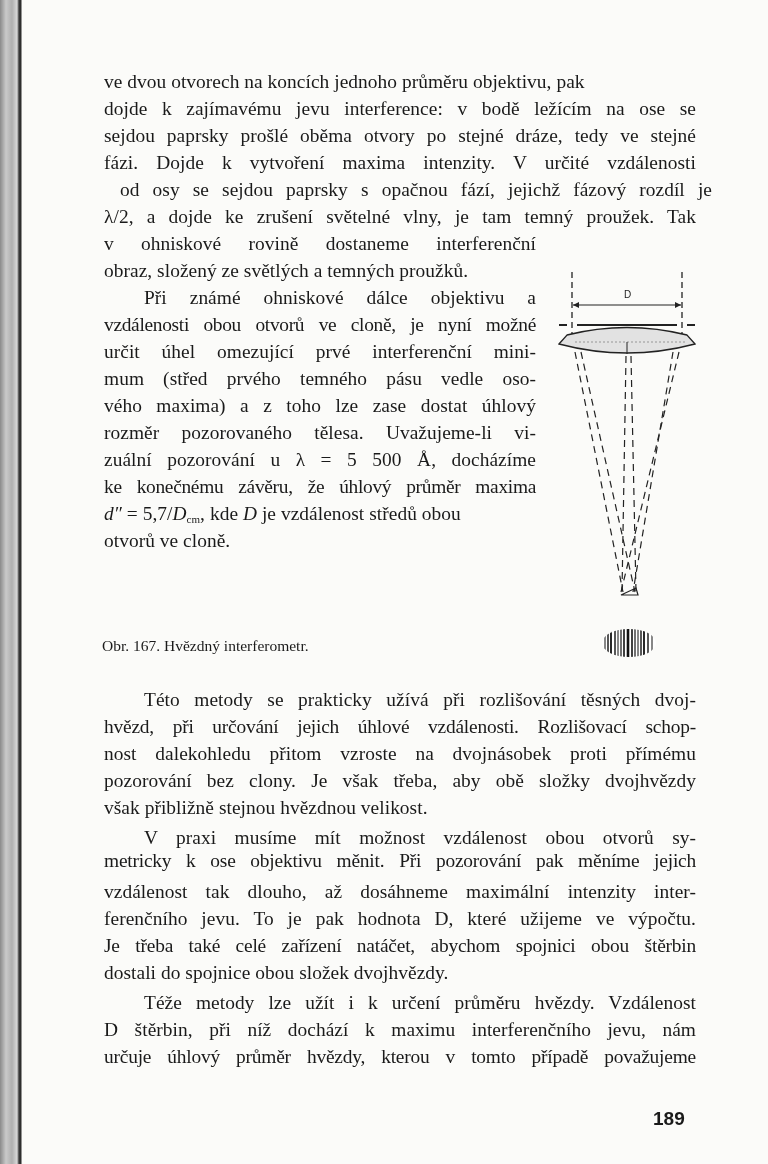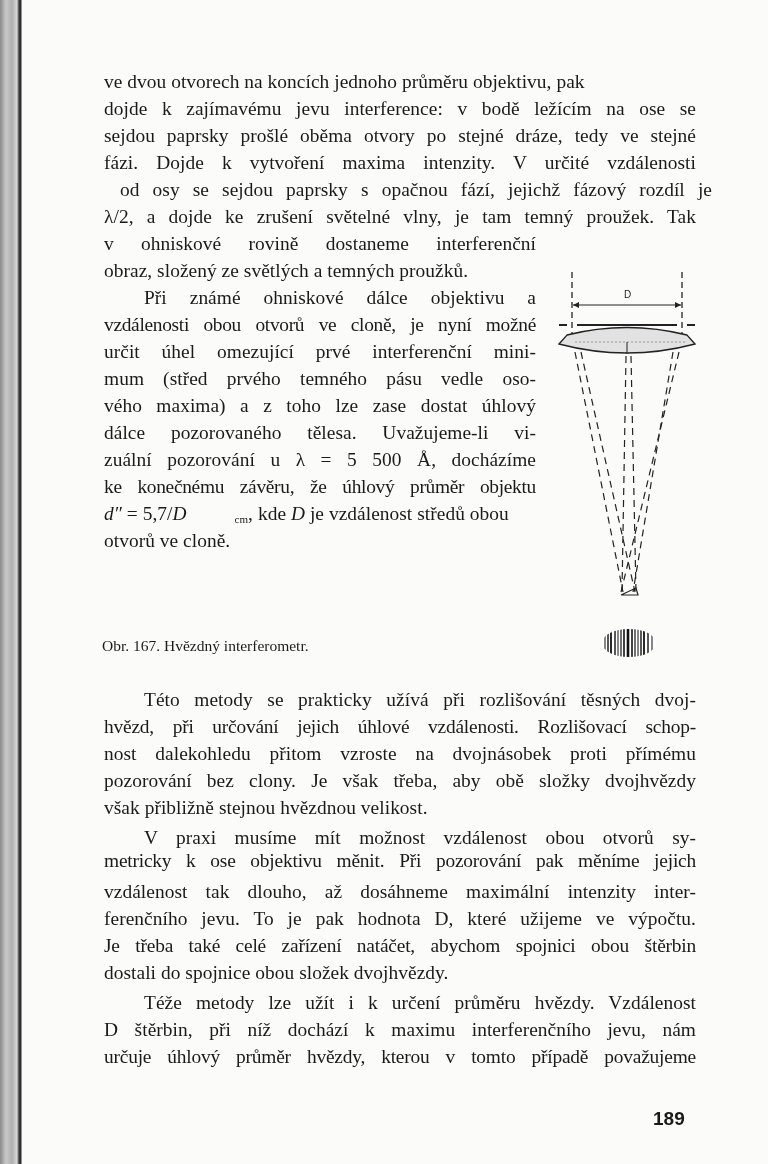--- a/index.html
+++ b/index.html
@@ -16,21 +16,21 @@
   .line {
     position: absolute; white-space: nowrap; font-size: 19.4px; line-height: 1;
     letter-spacing: 0.05px;
   }
   .just { display: flex; justify-content: space-between; white-space: nowrap; }
   .just span { display: inline-block; }
   .caption { position: absolute; left: 102px; top: 637px; font-size: 15.5px; }
   .pagenum { position: absolute; left: 653px; top: 1108px; font-family: "Liberation Sans", sans-serif; font-weight: bold; font-size: 19px; }
   .fig { position: absolute; left: 545px; top: 262px; width: 170px; height: 410px; }
   i { font-style: italic; }
-  sub { font-size: 11px; vertical-align: -3px; margin-left: 48px; }
+  sub { font-size: 11px; vertical-align: -3px; }
 </style>
 </head>
 <body>
 
 <div class="spine"></div>
 
 <div>
   <div class="line just" style="left:104px; top:72px; width:592px;">
       <span>ve dvou otvorech na koncích jednoho průměru objektivu, pak</span>
     </div>
@@ -42,23 +42,23 @@
   <div class="line" style="left:104px; top:234px; width:432px; text-align:justify; text-align-last:justify;">v ohniskové rovině dostaneme interferenční</div>
   <div class="line" style="left:104px; top:261px; width:432px;">obraz, složený ze světlých a temných proužků.</div>
 </div>
 
 <div>
   <div class="line" style="left:144px; top:288px; width:392px; text-align:justify; text-align-last:justify;">Při známé ohniskové dálce objektivu a</div>
   <div class="line" style="left:104px; top:315px; width:432px; text-align:justify; text-align-last:justify; letter-spacing:-0.3px;">vzdálenosti obou otvorů ve cloně, je nyní možné</div>
   <div class="line" style="left:104px; top:342px; width:432px; text-align:justify; text-align-last:justify;">určit úhel omezující prvé interferenční mini-</div>
   <div class="line" style="left:104px; top:369px; width:432px; text-align:justify; text-align-last:justify;">mum (střed prvého temného pásu vedle oso-</div>
   <div class="line" style="left:104px; top:396px; width:432px; text-align:justify; text-align-last:justify;">vého maxima) a z toho lze zase dostat úhlový</div>
-  <div class="line" style="left:104px; top:423px; width:432px; text-align:justify; text-align-last:justify;">dálce pozorovaného tělesa. Uvažujeme-li vi-</div>
+  <div class="line" style="left:104px; top:423px; width:432px; text-align:justify; text-align-last:justify;">rozměr pozorovaného tělesa. Uvažujeme-li vi-</div>
   <div class="line" style="left:104px; top:450px; width:432px; text-align:justify; text-align-last:justify;">zuální pozorování u λ = 5 500 Å, docházíme</div>
-  <div class="line" style="left:104px; top:477px; width:432px; text-align:justify; text-align-last:justify; letter-spacing:-0.3px;">ke konečnému závěru, že úhlový průměr objektu</div>
+  <div class="line" style="left:104px; top:477px; width:432px; text-align:justify; text-align-last:justify; letter-spacing:-0.3px;">ke konečnému závěru, že úhlový průměr maxima</div>
   <div class="line" style="left:104px; top:504px; width:432px;">
     <i>d″</i><span> = 5,7/</span><i>D</i><sub>cm</sub><span>, kde </span><i>D</i><span> je vzdálenost středů obou</span>
   </div>
   <div class="line" style="left:104px; top:531px;">otvorů ve cloně.</div>
 </div>
 
 <div class="fig">
   <svg width="170" height="410" viewBox="0 0 170 410">
 
     <line x1="27" y1="10" x2="27" y2="85" stroke="#222" stroke-width="1.3" stroke-dasharray="6,4"></line>

